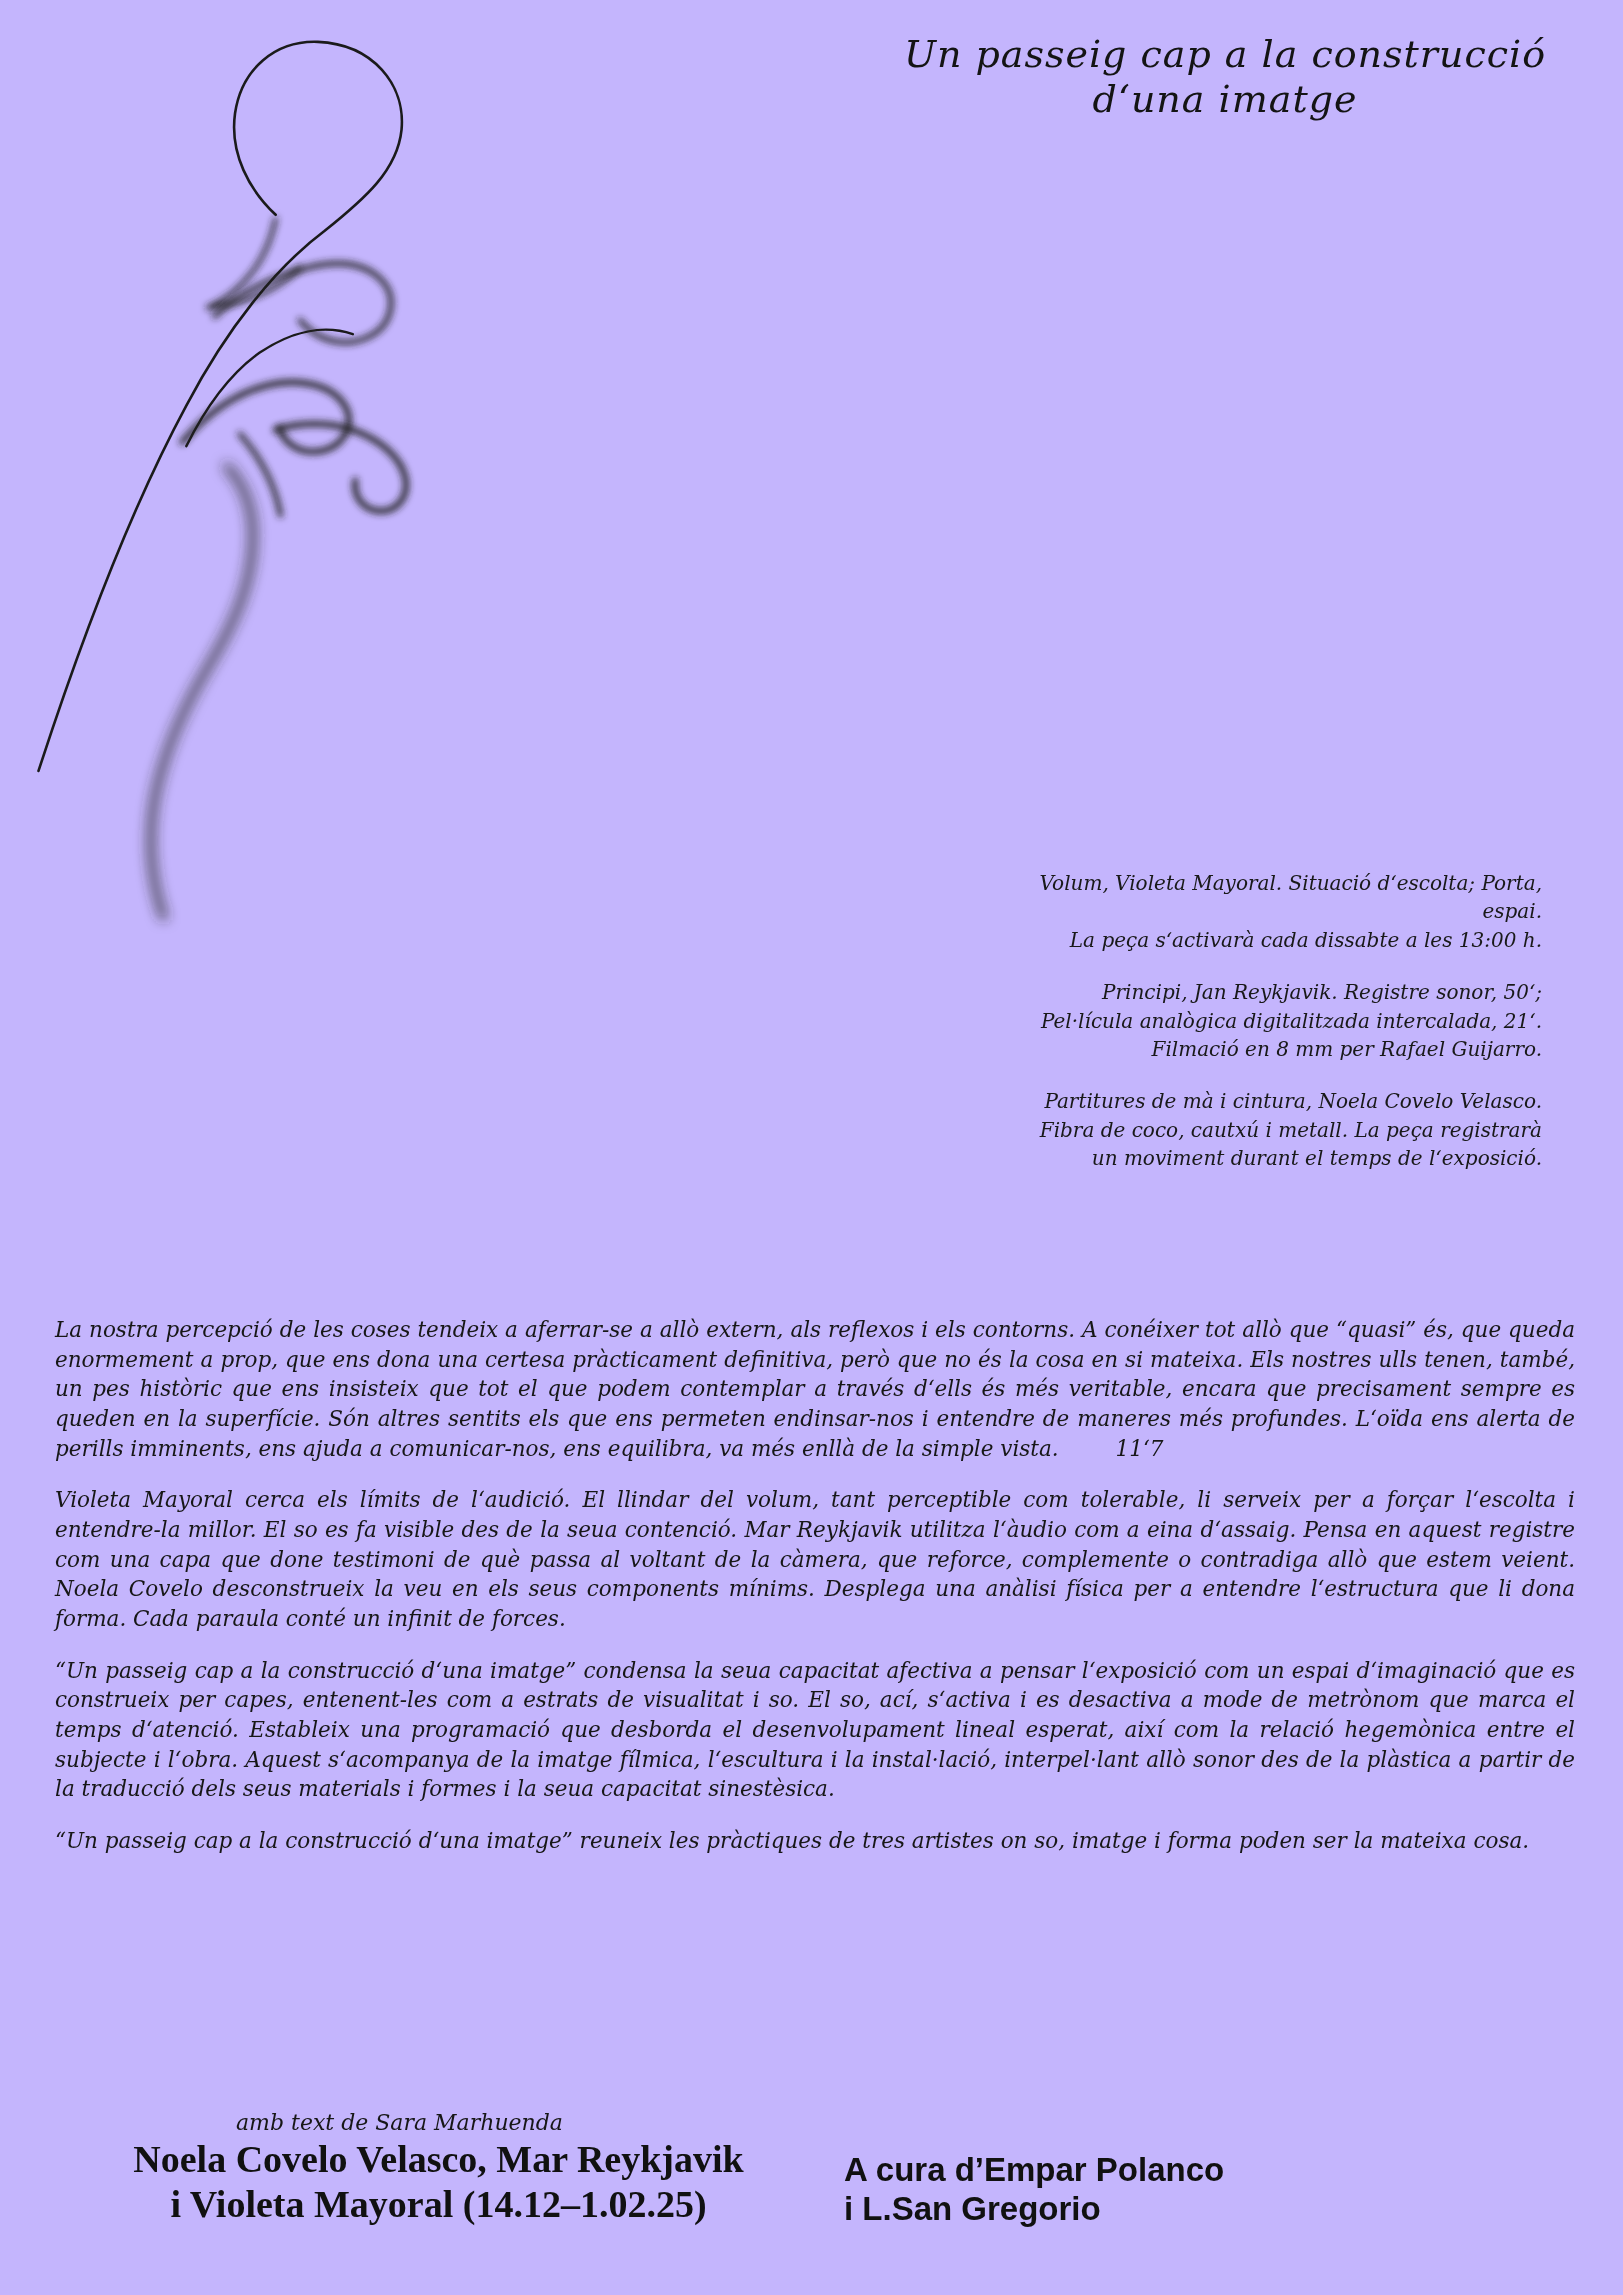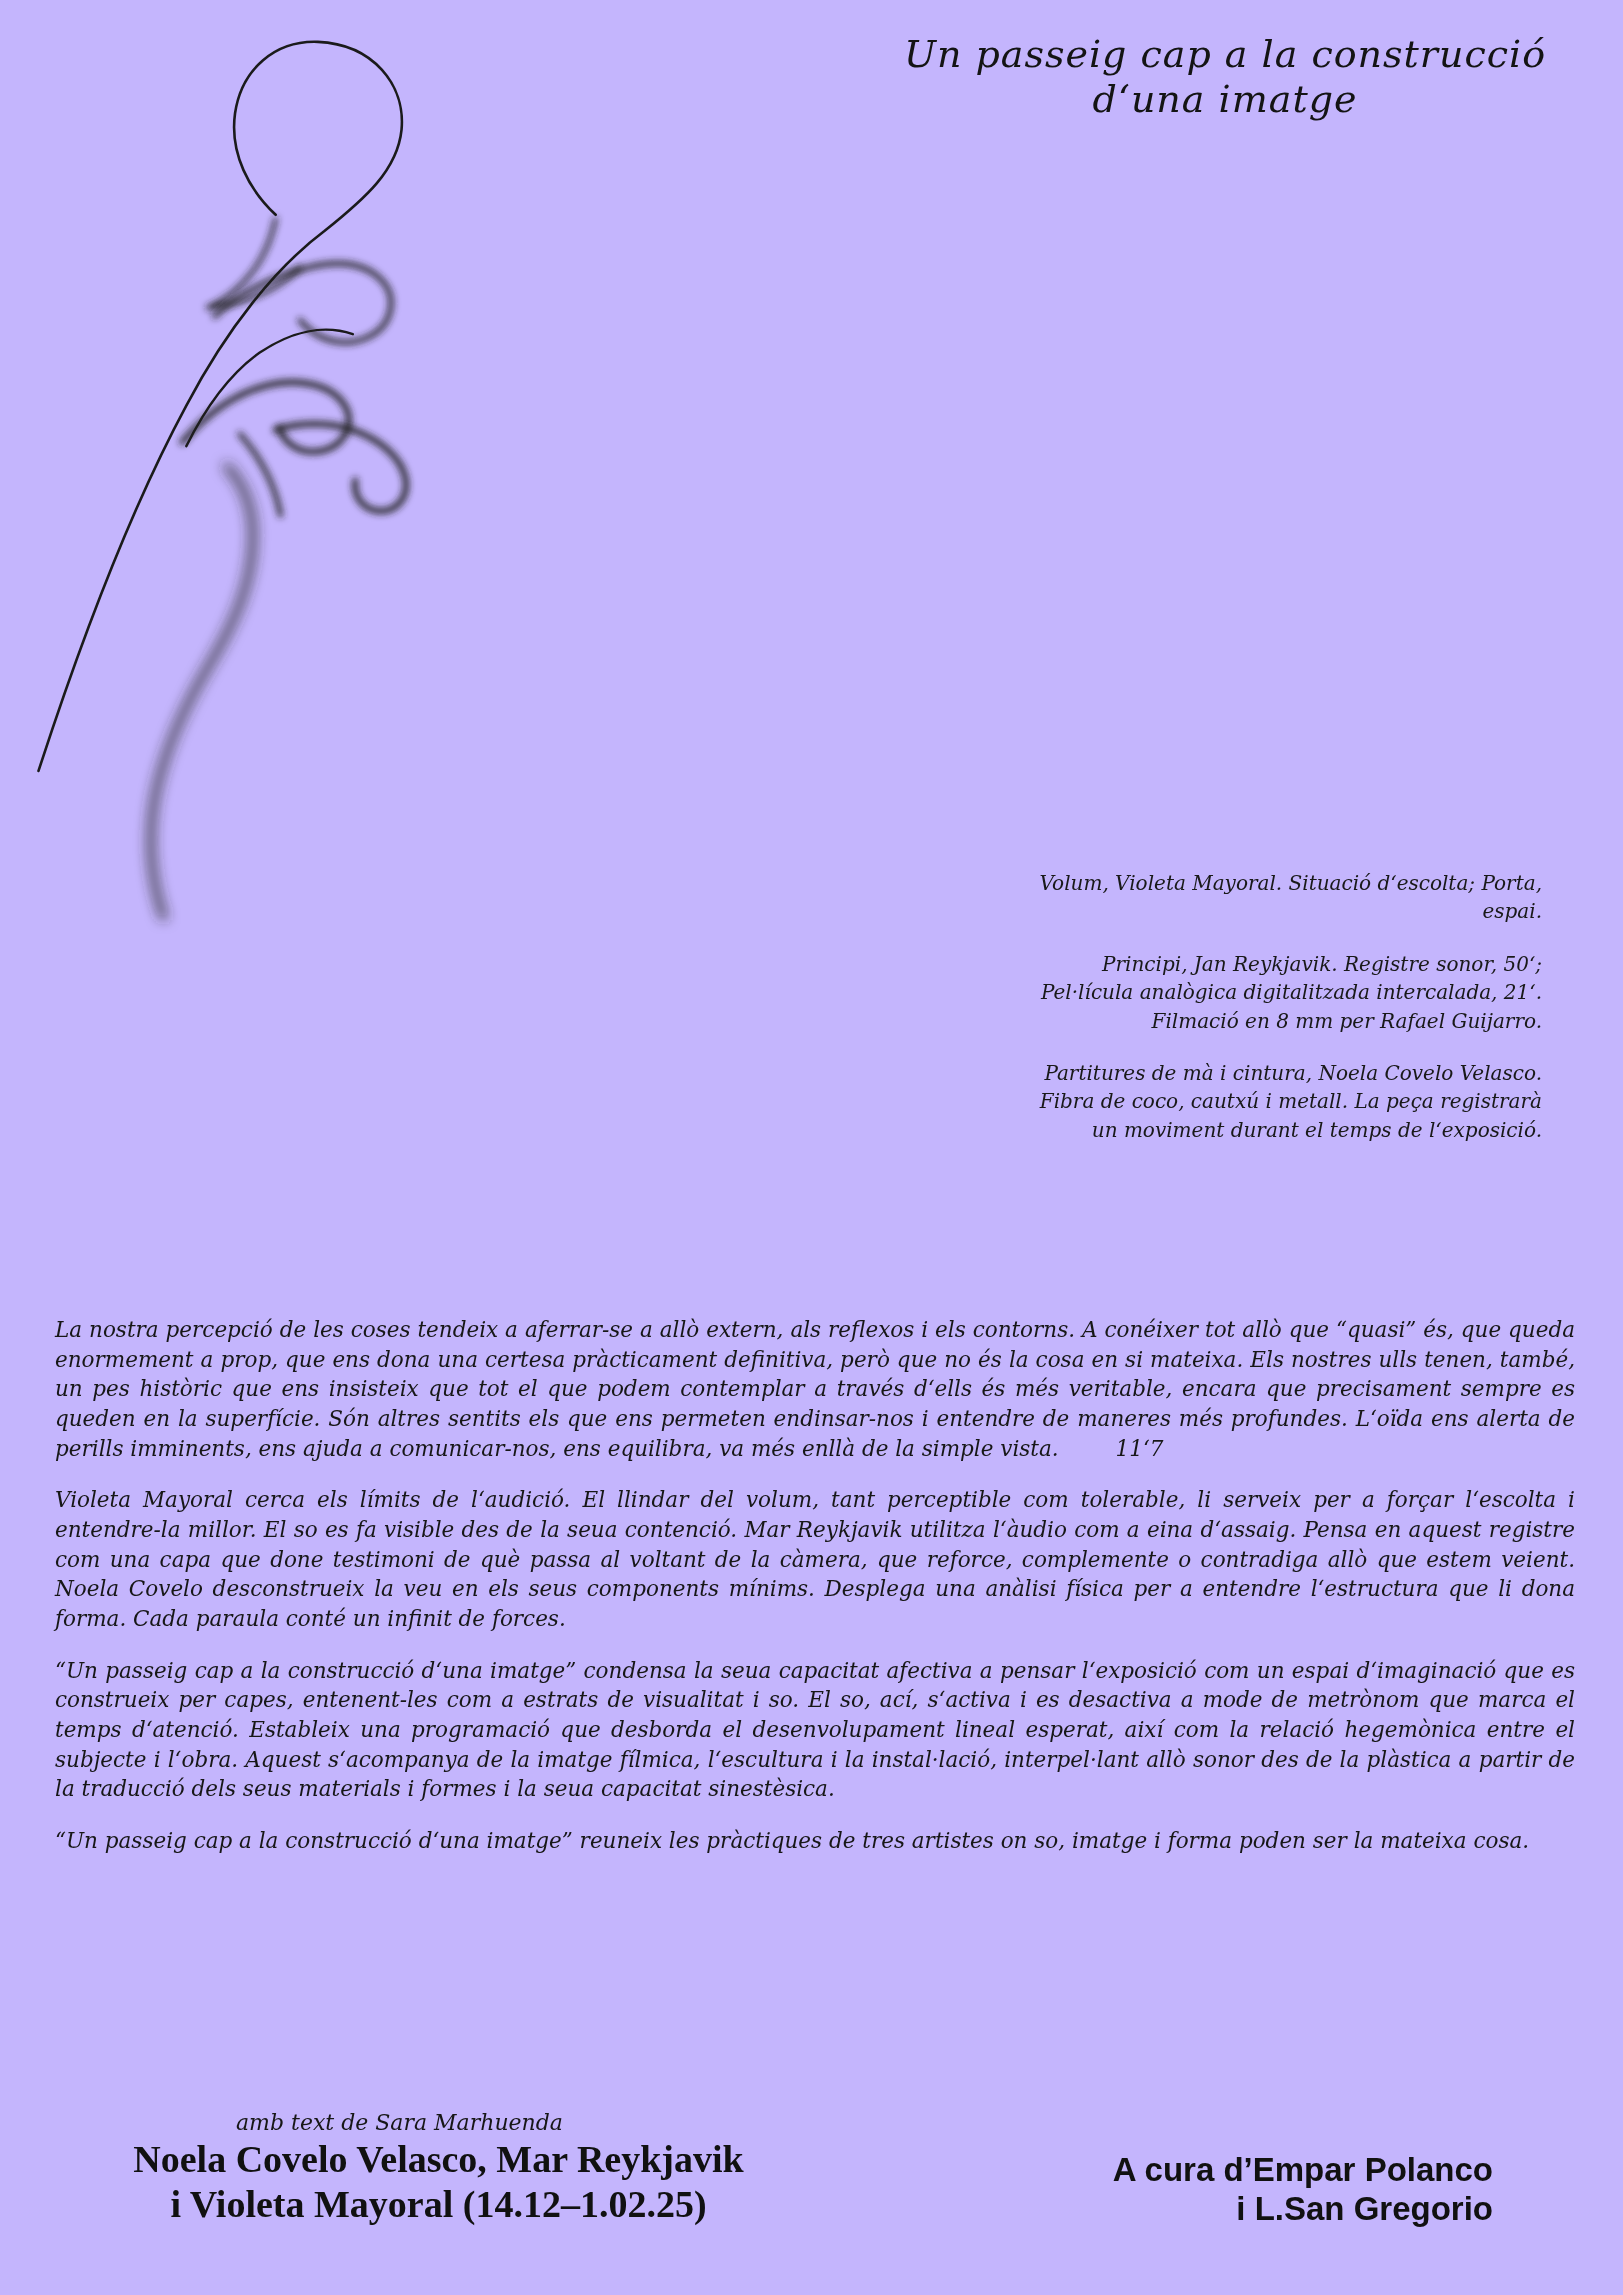--- a/index.html
+++ b/index.html
@@ -103,21 +103,21 @@
   }
   .footer-right {
     position: absolute;
     left: 844px;
     top: 2151px;
     width: 649px;
     font-family: "Liberation Sans", sans-serif;
     font-weight: 700;
     font-size: 33px;
     line-height: 1.18;
-    text-align: right;
+    text-align: left;
     color: #111;
   }
 </style>
 </head>
 <body>
 
 <div class="page">
 
   <div class="title">
     <span>Un passeig cap a la construcció</span><br>
@@ -154,20 +154,21 @@
     <path d="M 240 545 C 260 565 272 595 272 630 C 272 690 248 740 218 790
              C 185 845 160 900 150 960 C 142 1010 148 1060 162 1100" fill="none" stroke="#2a2a2a" stroke-width="8" stroke-linecap="round" filter="url(#smudge2)"></path>
 
     <path d="M 256 505 C 282 535 300 570 306 605" fill="none" stroke="#262626" stroke-width="6" stroke-linecap="round" filter="url(#smudge)"></path>
   </svg>
 
   <div class="works">
     <div class="block">
       <span class="line">Volum, Violeta Mayoral. Situació d‘escolta; Porta,</span>
       <span class="line">espai.</span>
+      <span class="line">La peça s‘activarà cada dissabte a les 13:00 h.</span>
     </div>
     <div class="block">
       <span class="line">Principi, Jan Reykjavik. Registre sonor, 50‘;</span>
       <span class="line">Pel·lícula analògica digitalitzada intercalada, 21‘.</span>
       <span class="line">Filmació en 8 mm per Rafael Guijarro.</span>
     </div>
     <div class="block">
       <span class="line">Partitures de mà i cintura, Noela Covelo Velasco.</span>
       <span class="line">Fibra de coco, cautxú i metall. La peça registrarà</span>
       <span class="line">un moviment durant el temps de l‘exposició.</span>

